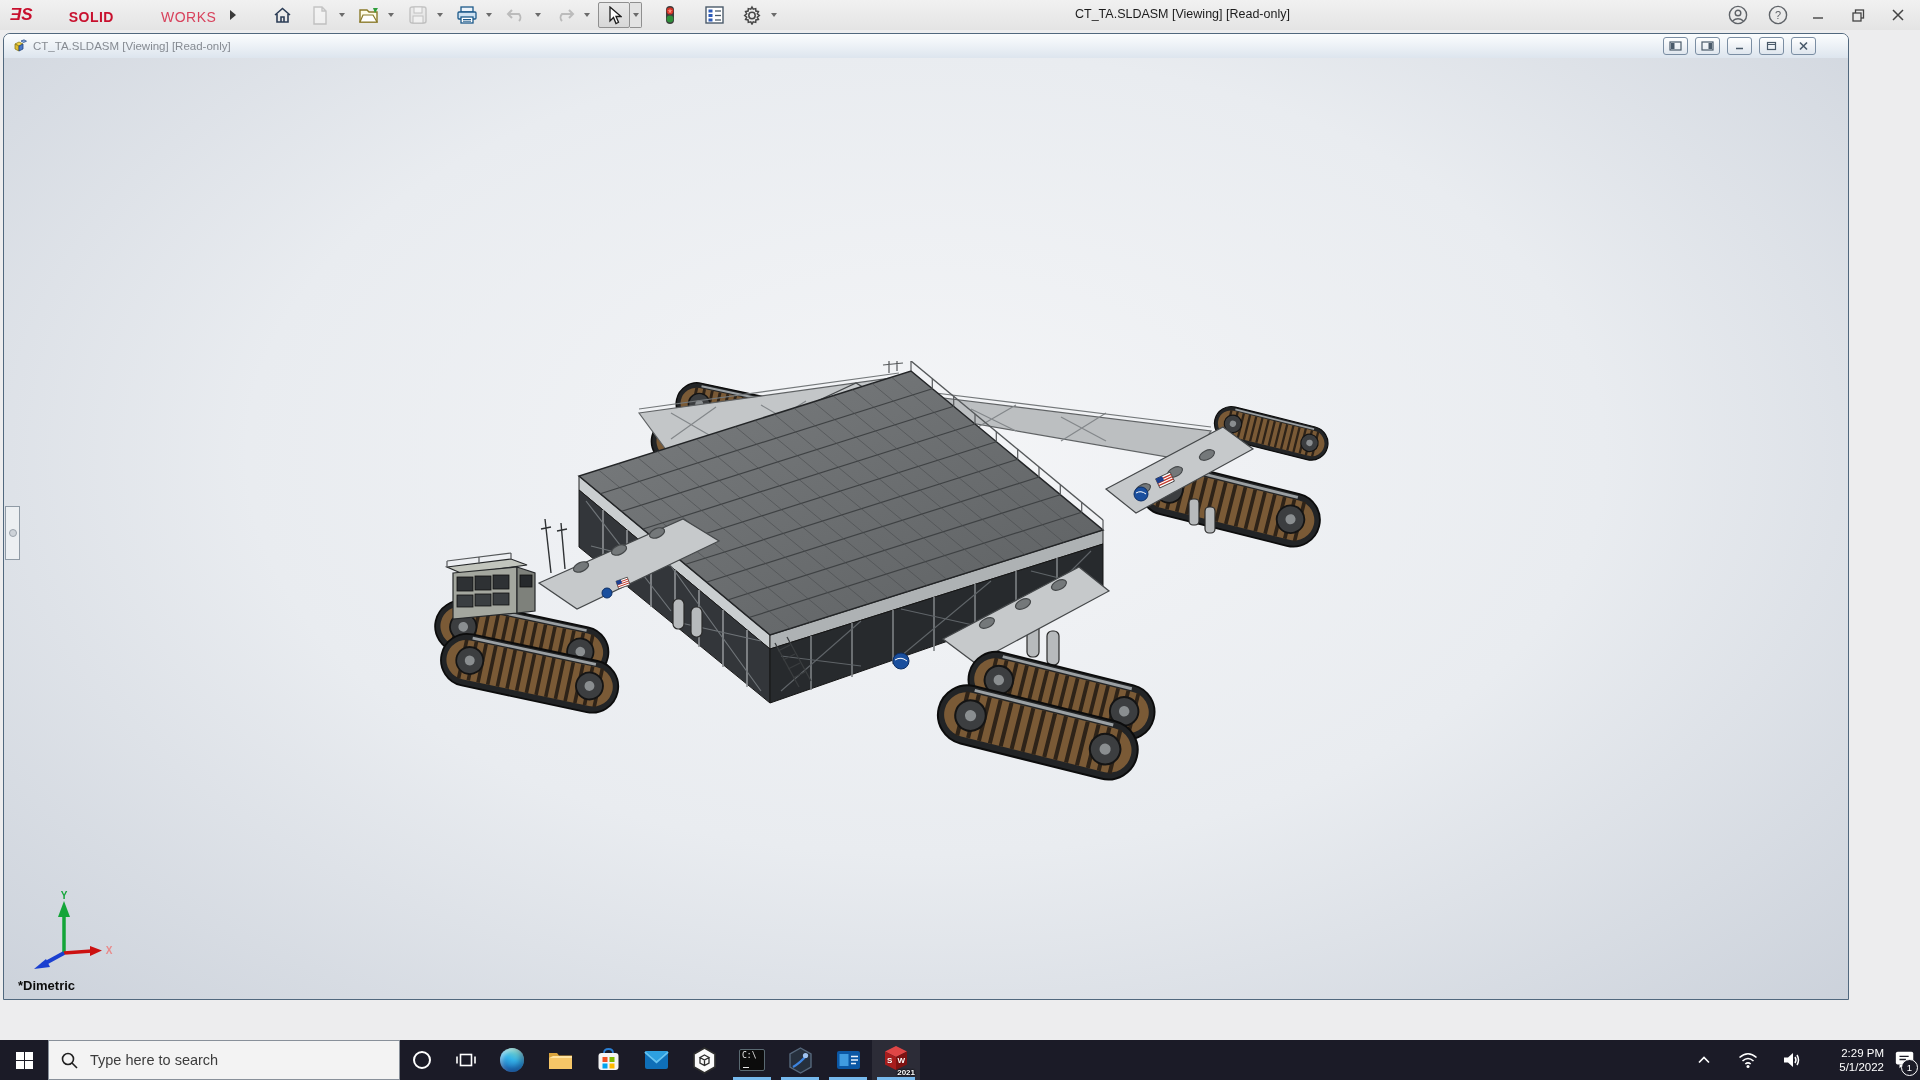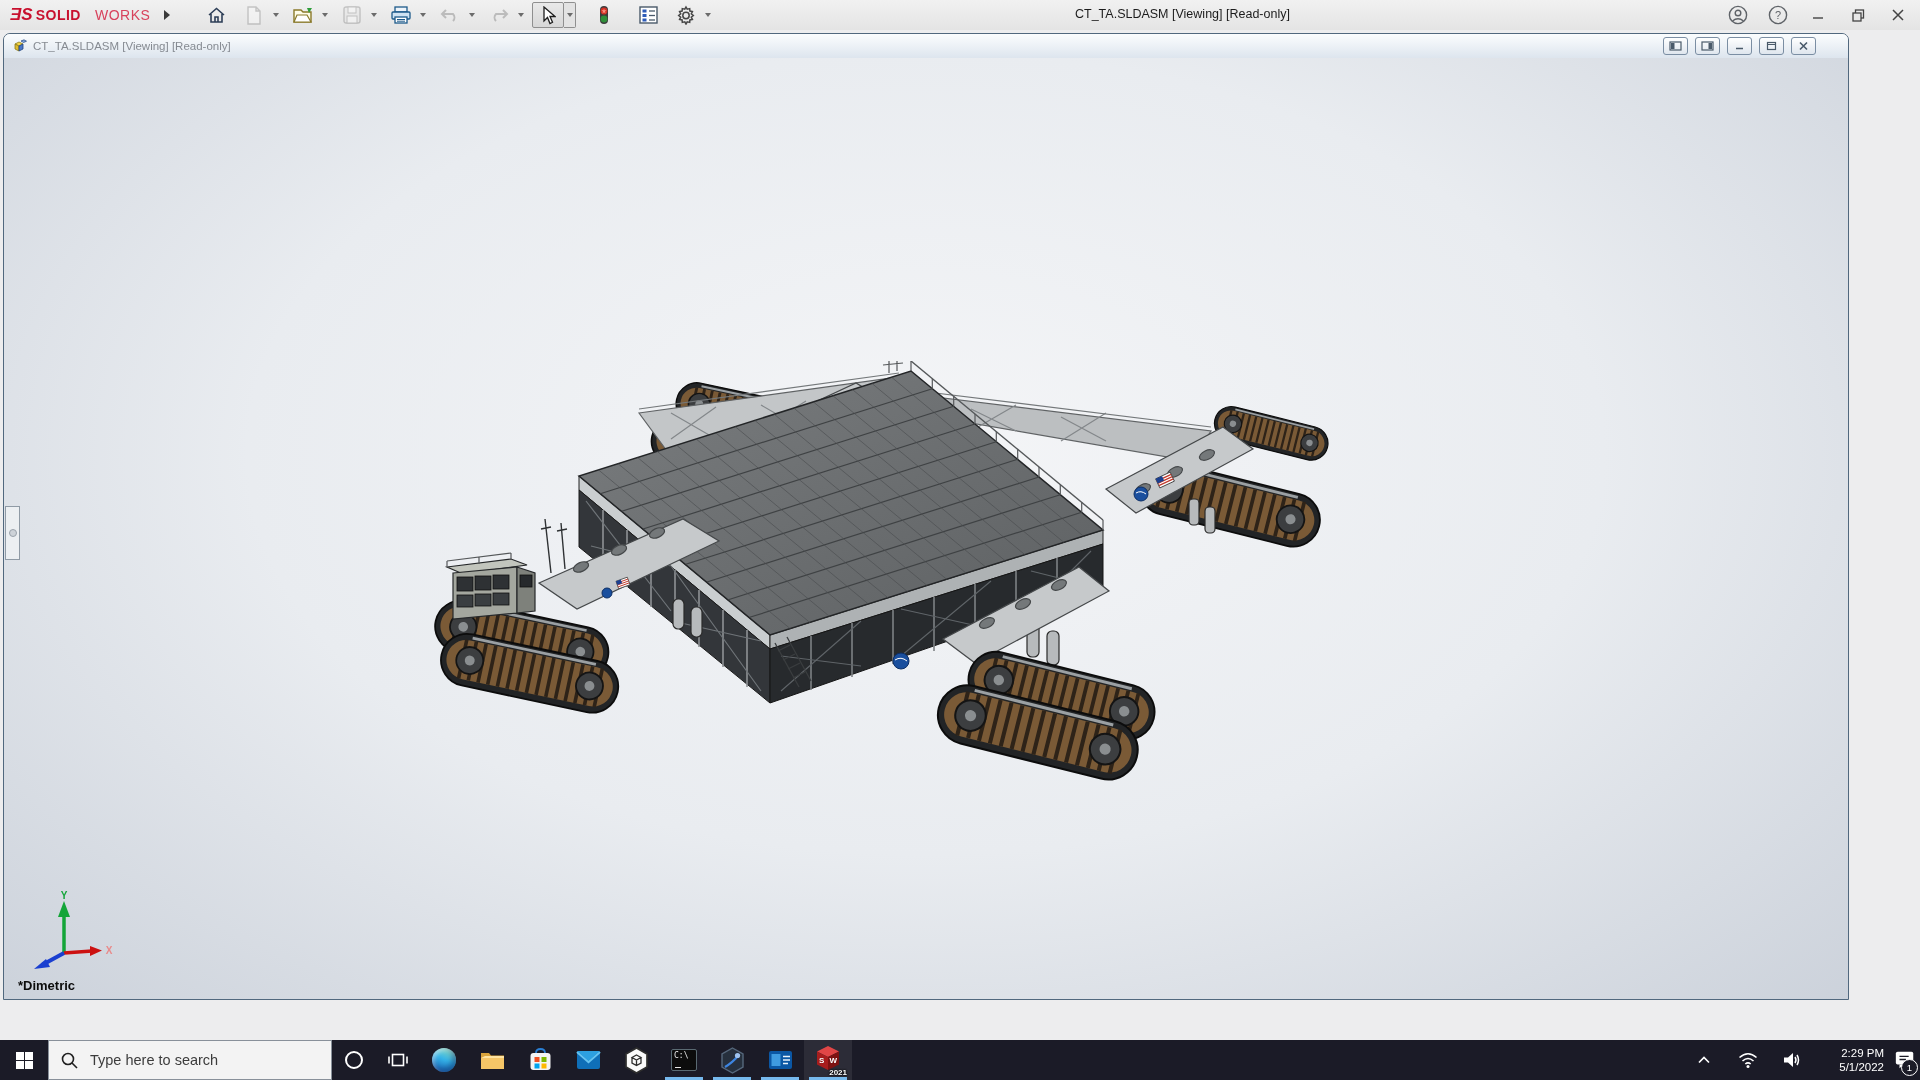--- a/index.html
+++ b/index.html
@@ -3,21 +3,21 @@
 <meta charset="utf-8">
 <style>
   html,body{margin:0;padding:0;background:#000;}
   .screen{position:relative;width:1920px;height:1080px;overflow:hidden;
           font-family:"Liberation Sans",sans-serif;background:#f0f0f0;}
 
   
   .appbar{position:absolute;left:0;top:0;width:1920px;height:30px;
           background:linear-gradient(#f1f1f1,#e4e4e4);border-bottom:1px solid #c6c6c6;
           display:flex;align-items:center;}
-  .logo{display:flex;align-items:center;margin-left:10px;white-space:nowrap;}
+  .logo{display:flex;align-items:flex-end;margin-left:10px;white-space:nowrap;gap:33px;}
   .logo-glyph{font-weight:bold;font-style:italic;color:#c8102e;font-size:17px;margin-right:3px;}
   .logo-bold{color:#c8102e;font-weight:bold;font-size:14px;letter-spacing:.5px;}
   .logo-light{color:#d8425c;font-weight:normal;font-size:14px;letter-spacing:.5px;padding-left:14px;}
   .expander{width:0;height:0;border-left:6px solid #3a3a3a;border-top:5px solid transparent;
             border-bottom:5px solid transparent;margin-left:14px;cursor:pointer;}
   .qat{display:flex;align-items:center;margin-left:30px;}
   .tbtn{width:30px;height:24px;display:flex;align-items:center;justify-content:center;
         border:1px solid transparent;border-radius:2px;}
   .tbtn svg{display:block;}
   .tbtn.disabled{opacity:.35;filter:grayscale(1);}
@@ -49,21 +49,21 @@
   .splitter-tab i{width:6px;height:6px;border-radius:50%;background:#cdd2d8;border:1px solid #9aa2ab;display:block;}
   .view-label{position:absolute;left:14px;bottom:6px;font-size:13px;font-weight:bold;color:#0c0c0c;}
   .model-box{position:absolute;left:427px;top:303px;width:910px;height:430px;}
   .triad-box{position:absolute;left:22px;top:833px;width:90px;height:90px;}
 
   
   .taskbar{position:absolute;left:0;top:1040px;width:1920px;height:40px;background:#1b1b27;
            display:flex;align-items:stretch;color:#fff;}
   .tb-btn{width:48px;display:flex;align-items:center;justify-content:center;position:relative;}
   .tb-btn.narrow{width:44px;}
-  .search{width:284px;background:#f3f3f3;border:1px solid #88909a;display:flex;align-items:center;box-sizing:border-box;}
+  .search{width:352px;background:#f3f3f3;border:1px solid #88909a;display:flex;align-items:center;box-sizing:border-box;}
   .search svg{margin:0 10px 0 12px;flex:0 0 auto;}
   .search input{border:none;outline:none;background:transparent;font-size:14.5px;color:#1f1f1f;
            font-family:"Liberation Sans",sans-serif;width:270px;}
   .search input::placeholder{color:#3c3c3c;opacity:1;}
   .runline{position:absolute;left:5px;bottom:0;width:38px;height:3px;background:#76b9ed;}
   .tb-btn.active-app{background:rgba(255,255,255,.08);}
   .tray{margin-left:auto;display:flex;align-items:stretch;}
   .clock{display:flex;flex-direction:column;justify-content:center;align-items:flex-end;
          padding:0 6px;font-size:11.5px;line-height:14px;width:64px;text-align:right;}
   .swcube{position:relative;width:26px;height:30px;}

